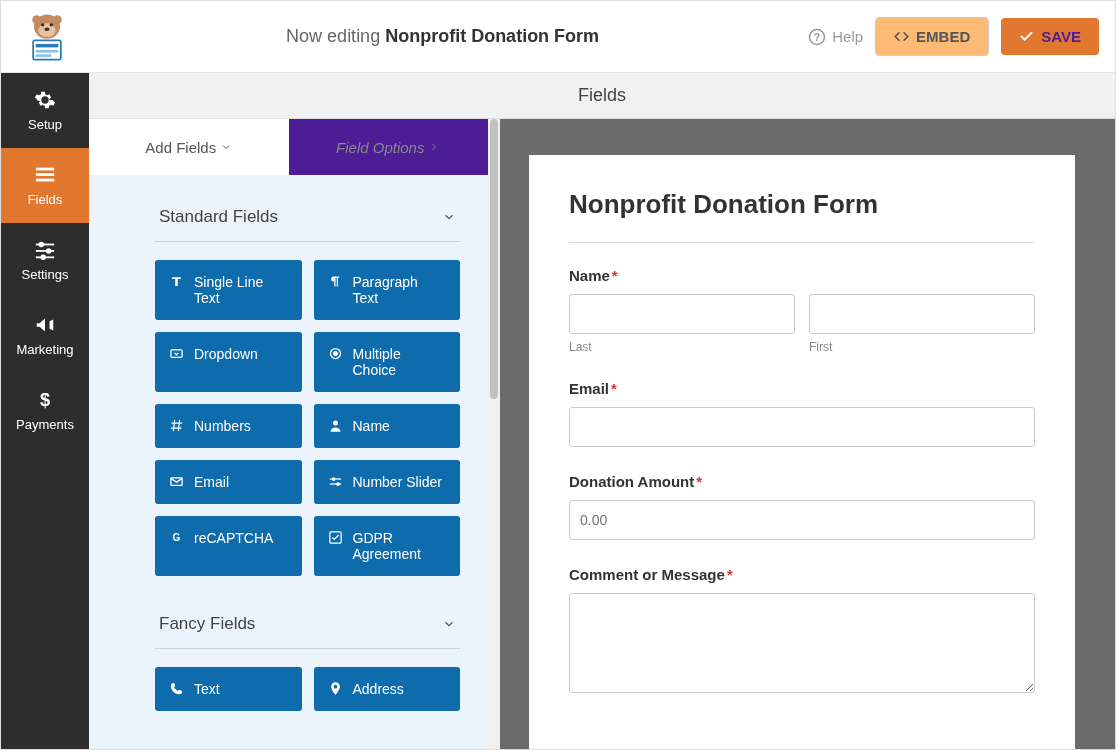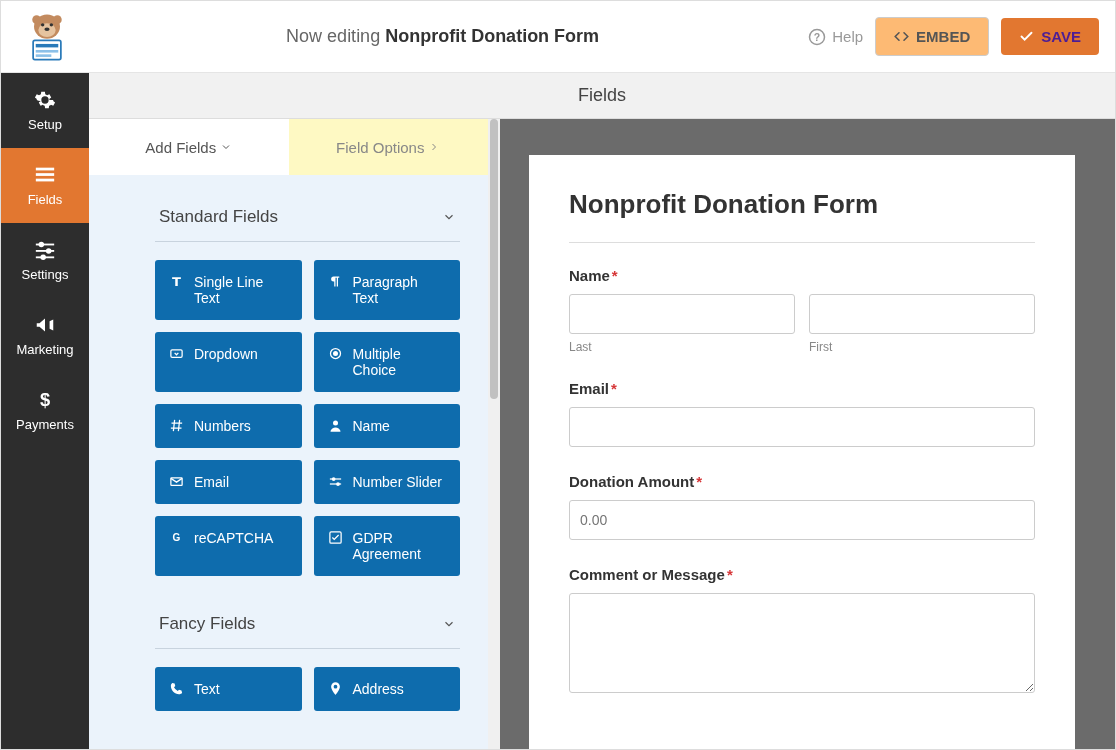--- a/index.html
+++ b/index.html
@@ -21,21 +21,21 @@
 .leftnav { width: 88px; background: #2d2d2d; display: flex; flex-direction: column; }
 .nav-item { height: 75px; display: flex; flex-direction: column; align-items: center; justify-content: center; color: #fff; font-size: 13px; gap: 6px; cursor: pointer; }
 .nav-item.active { background: #e27730; }
 .nav-item svg { width: 22px; height: 22px; fill: #fff; }
 .builder { flex: 1; display: flex; flex-direction: column; }
 .builder-header { height: 46px; background: #f1f1f1; display: flex; align-items: center; justify-content: center; font-size: 18px; color: #444; border-bottom: 1px solid #ddd; }
 .builder-body { flex: 1; display: flex; overflow: hidden; }
 .panel { width: 400px; display: flex; flex-direction: column; background: #ebf3fb; border-right: 1px solid #ccc; position: relative; }
 .panel-tabs { height: 56px; display: flex; background: #fff; }
 .panel-tab { flex: 1; display: flex; align-items: center; justify-content: center; gap: 4px; font-size: 15px; color: #555; cursor: pointer; }
-.panel-tab.inactive { background: #fef9c3; color: #888; }
+.panel-tab.inactive { background: #4c1d95; color: #888; font-style: italic; }
 .panel-tab svg { width: 12px; height: 12px; }
 .panel-content { flex: 1; overflow-y: auto; padding: 18px 28px; margin-left: 38px; }
 .section-head { display: flex; align-items: center; justify-content: space-between; font-size: 17px; color: #444; padding: 14px 4px; border-bottom: 1px solid #c8d3de; cursor: pointer; }
 .section-head svg { width: 14px; height: 14px; }
 .field-grid { display: grid; grid-template-columns: 1fr 1fr; gap: 12px; margin: 18px 0 24px 0; }
 .field-btn { background: #0e6cad; color: #fff; border: none; border-radius: 3px; padding: 14px 14px; font-size: 14px; text-align: left; display: flex; gap: 10px; cursor: pointer; }
 .field-btn svg { width: 15px; height: 15px; fill: #fff; flex-shrink: 0; }
 .scrollbar-track { position: absolute; right: -12px; top: 0; width: 12px; height: 100%; background: #f0f0f0; }
 .scrollbar-thumb { position: absolute; left: 2px; width: 8px; background: #c1c1c1; border-radius: 4px; }
 .preview { flex: 1; background: #6b6b6b; padding: 36px 40px 0 40px; overflow: hidden; }

